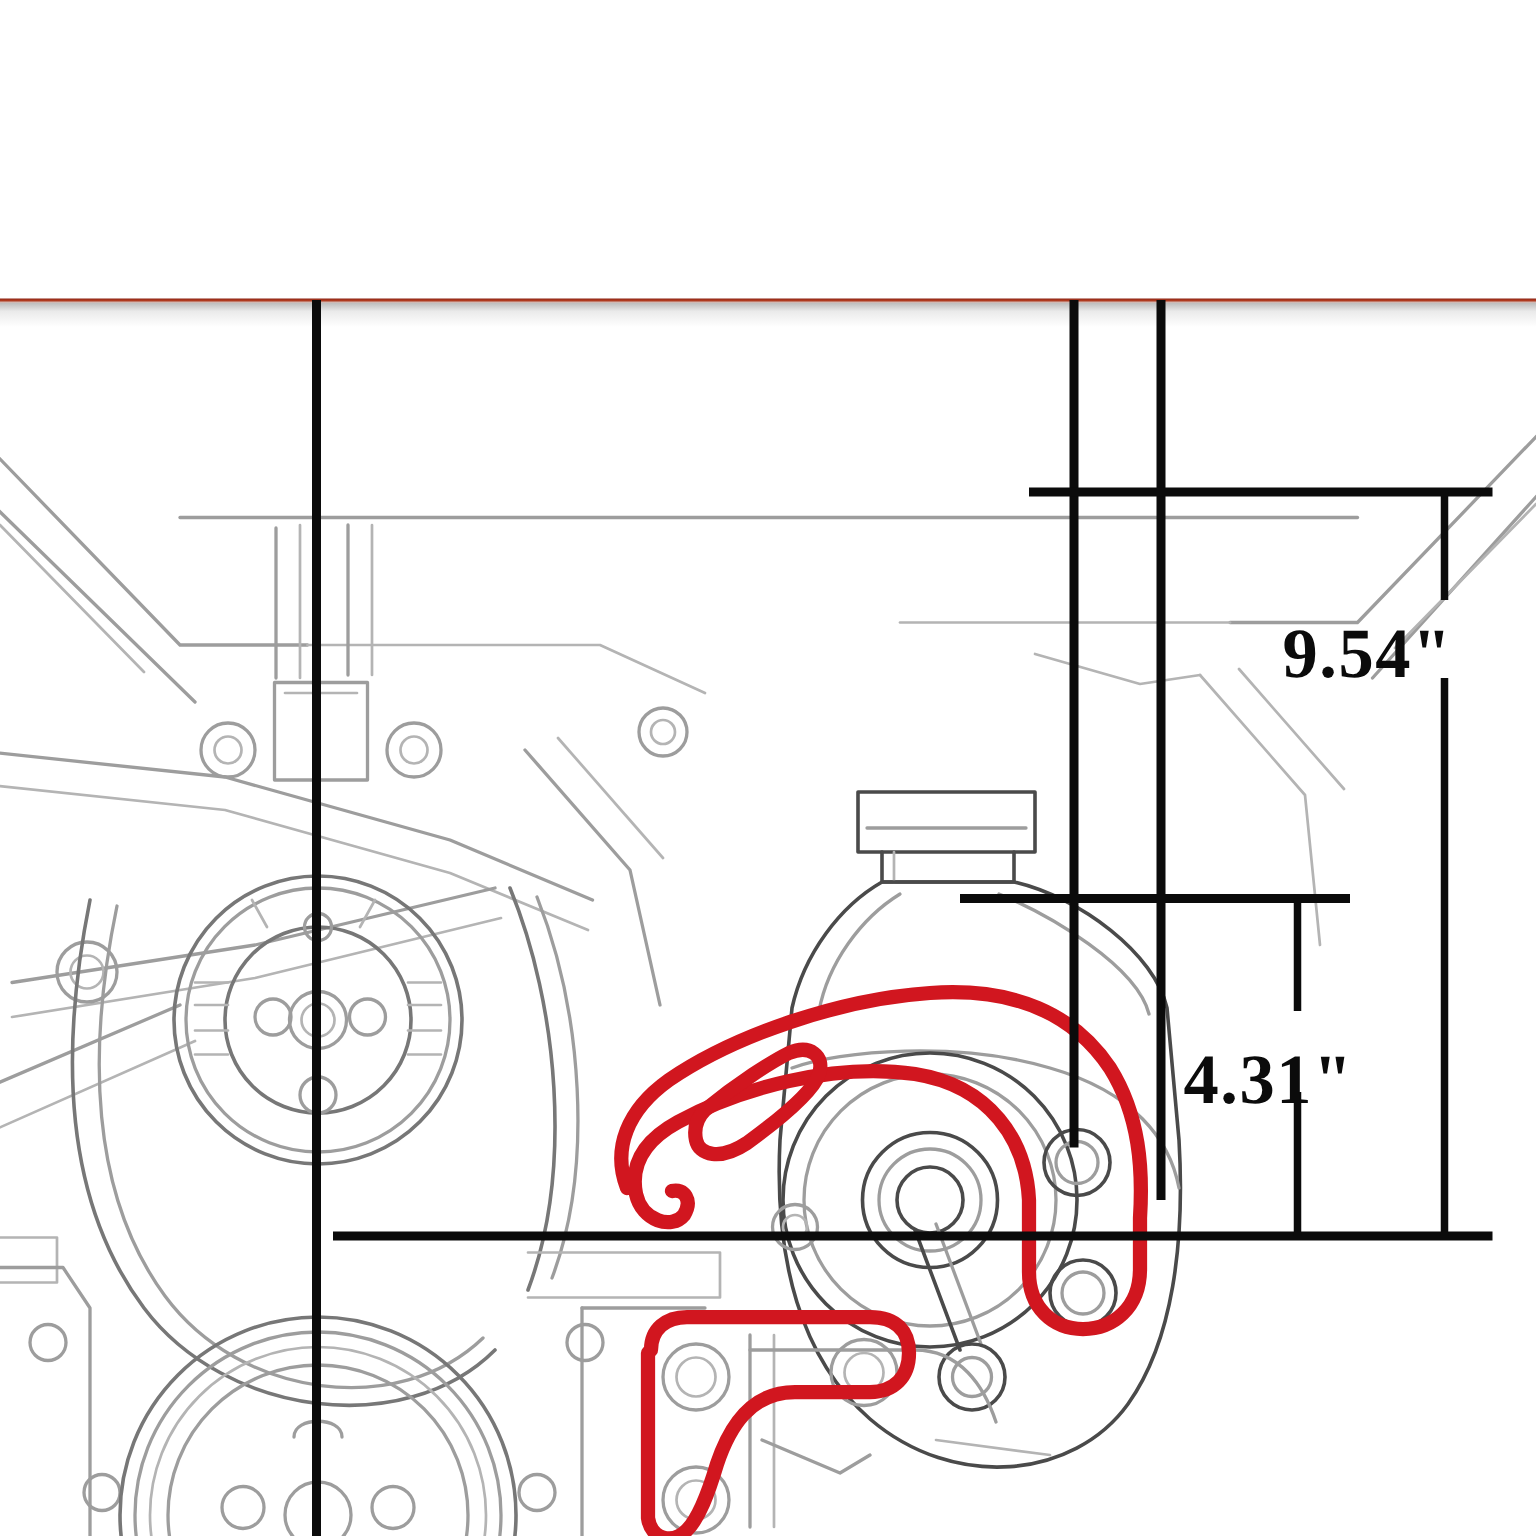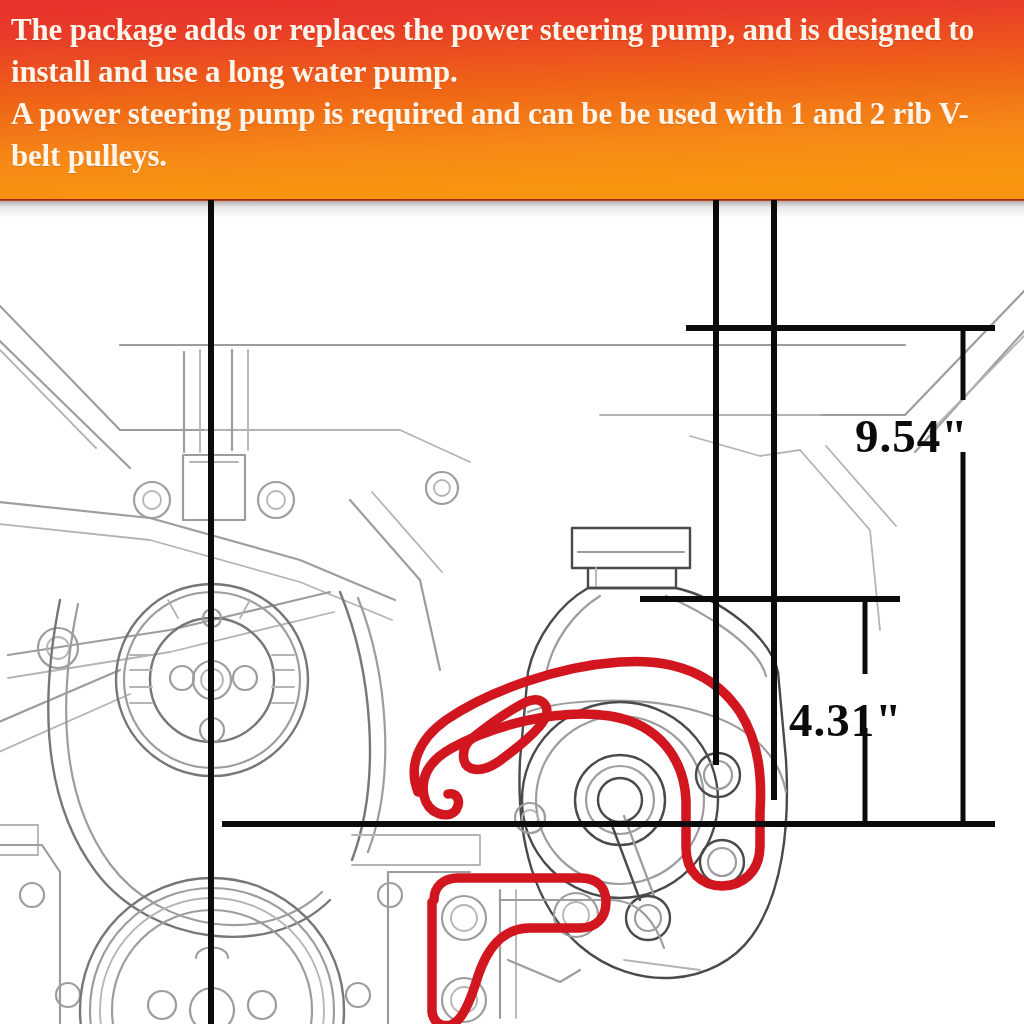--- a/index.html
+++ b/index.html
@@ -30,24 +30,20 @@
             font-family:"Liberation Serif", serif;white-space:nowrap;
             letter-spacing:1px;}
   #label-954{left:855px;top:409px;font-size:47px;}
   #label-431{left:789px;top:693px;font-size:47px;}
 </style>
 </head>
 <body>
 
 <div id="stage">
 
-  <div id="banner">
-    <div id="banner-text">The package adds or replaces the power steering pump, and is designed to install and use a long water pump.
-A power steering pump is required and can be be used with 1 and 2 rib V-belt pulleys.</div>
-  </div>
   <div id="banner-rule"></div>
   <div id="banner-shadow"></div>
 
   <div id="drawing">
     <svg viewBox="0 0 1024 824" xmlns="http://www.w3.org/2000/svg">
       <defs>
         <style>
           .ln  { fill:none; stroke:#9d9d9d; stroke-width:2.2; stroke-linecap:round; stroke-linejoin:round; }
           .lnf { fill:none; stroke:#b4b4b4; stroke-width:1.8; stroke-linecap:round; stroke-linejoin:round; }
           .lnd { fill:none; stroke:#777777; stroke-width:2.4; stroke-linecap:round; stroke-linejoin:round; }

